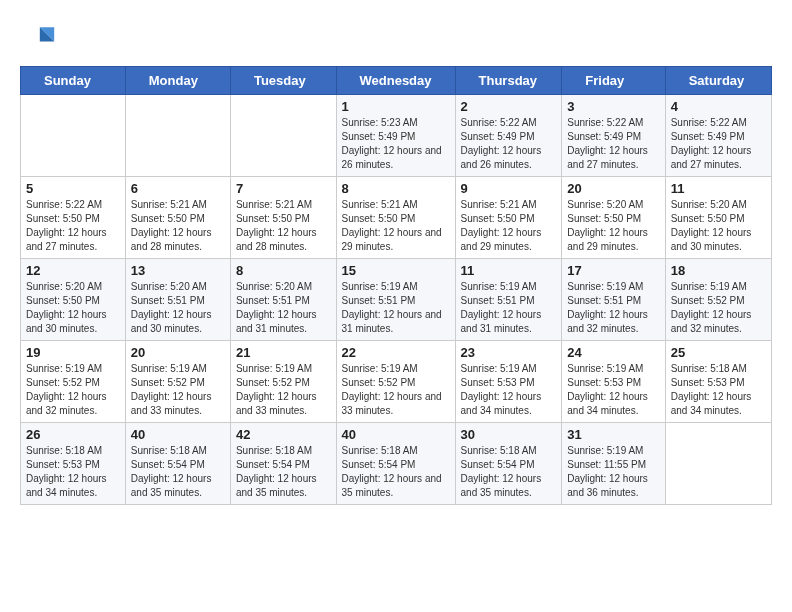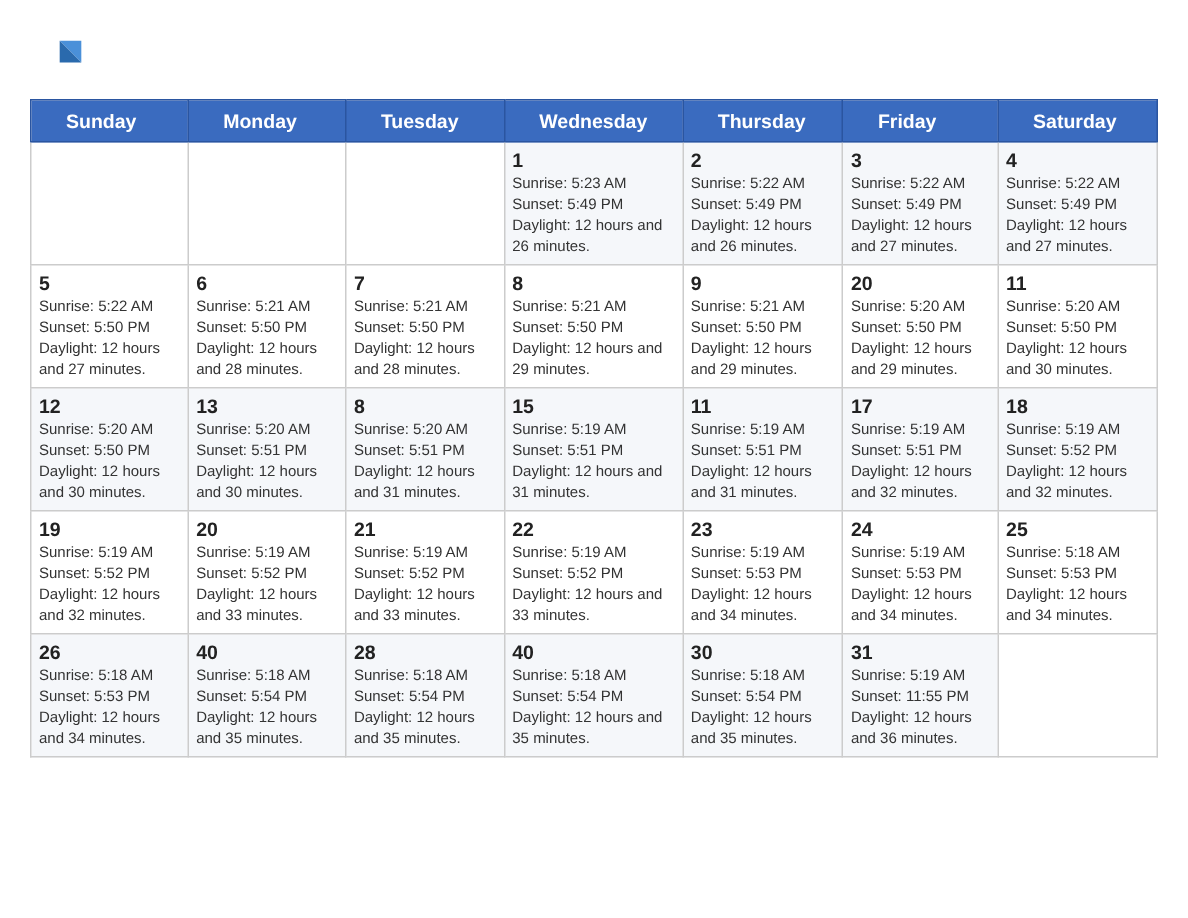--- a/index.html
+++ b/index.html
@@ -315,21 +315,21 @@
 and 34 minutes.</div>
         </td>
         <td>
           <span class="day-num">40</span>
           <div class="day-info">Sunrise: 5:18 AM
 Sunset: 5:54 PM
 Daylight: 12 hours
 and 35 minutes.</div>
         </td>
         <td>
-          <span class="day-num">28</span>
+          <span class="day-num">42</span>
           <div class="day-info">Sunrise: 5:18 AM
 Sunset: 5:54 PM
 Daylight: 12 hours
 and 35 minutes.</div>
         </td>
         <td>
           <span class="day-num">40</span>
           <div class="day-info">Sunrise: 5:18 AM
 Sunset: 5:54 PM
 Daylight: 12 hours

